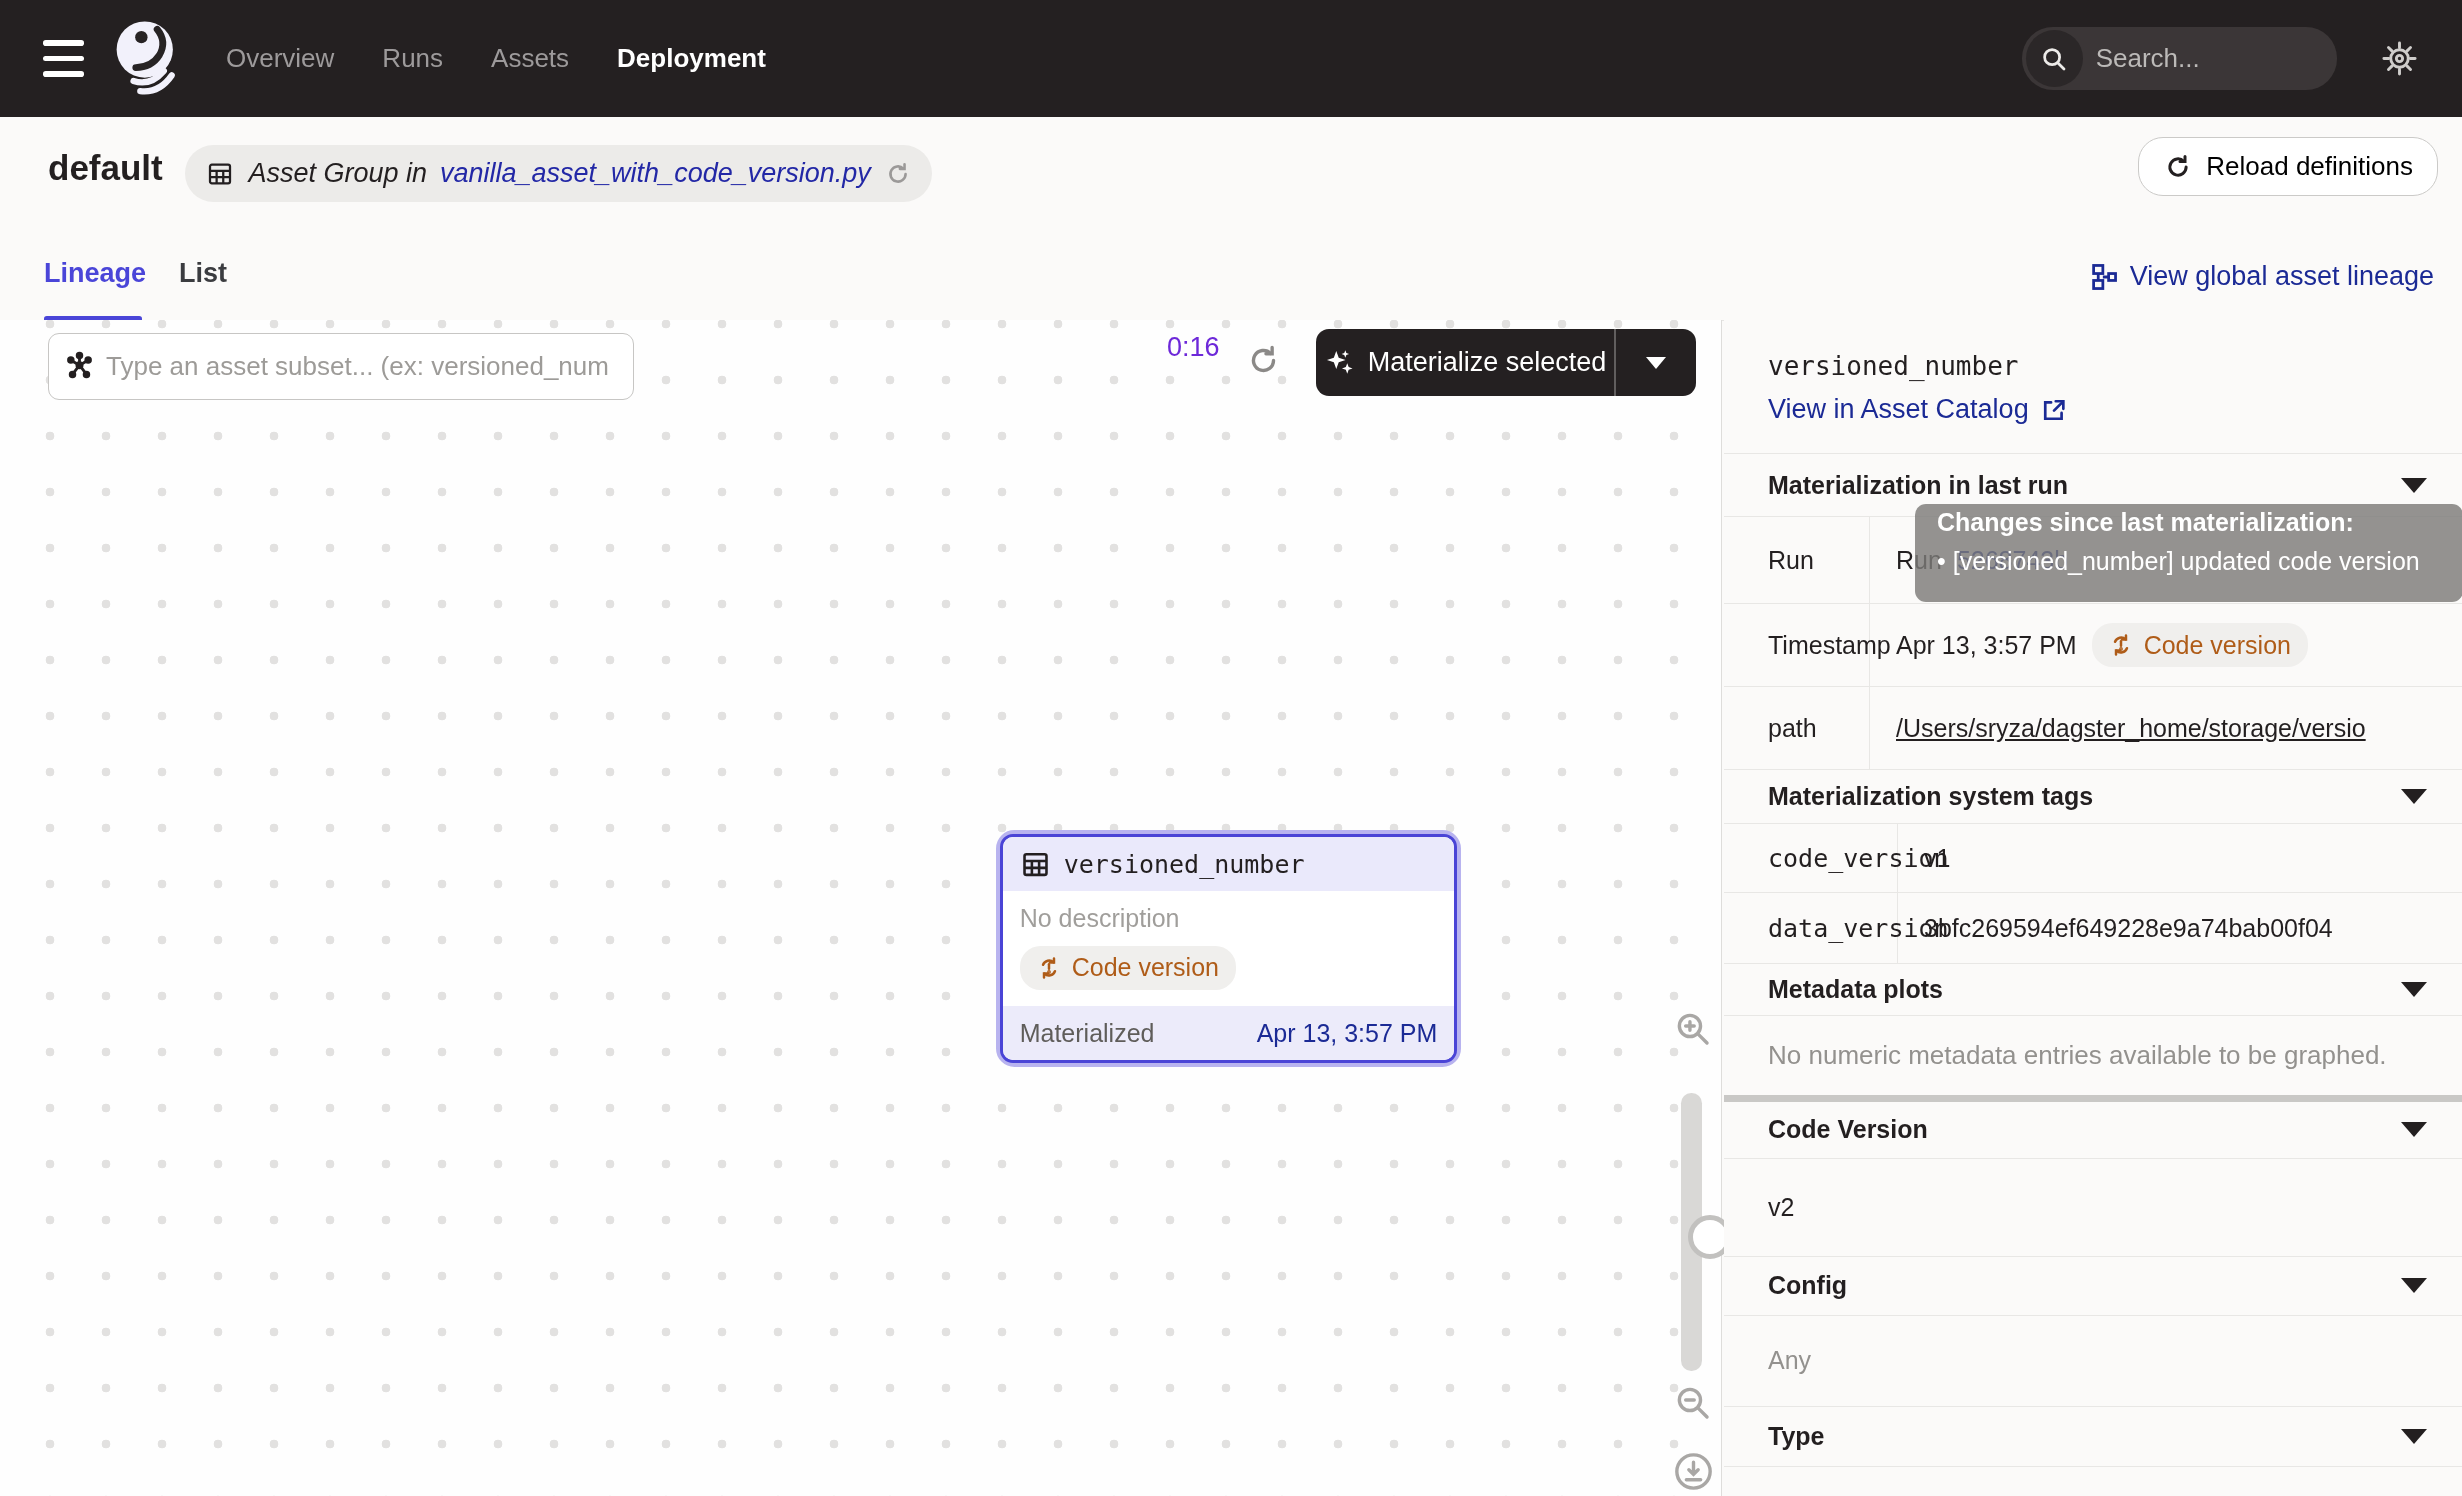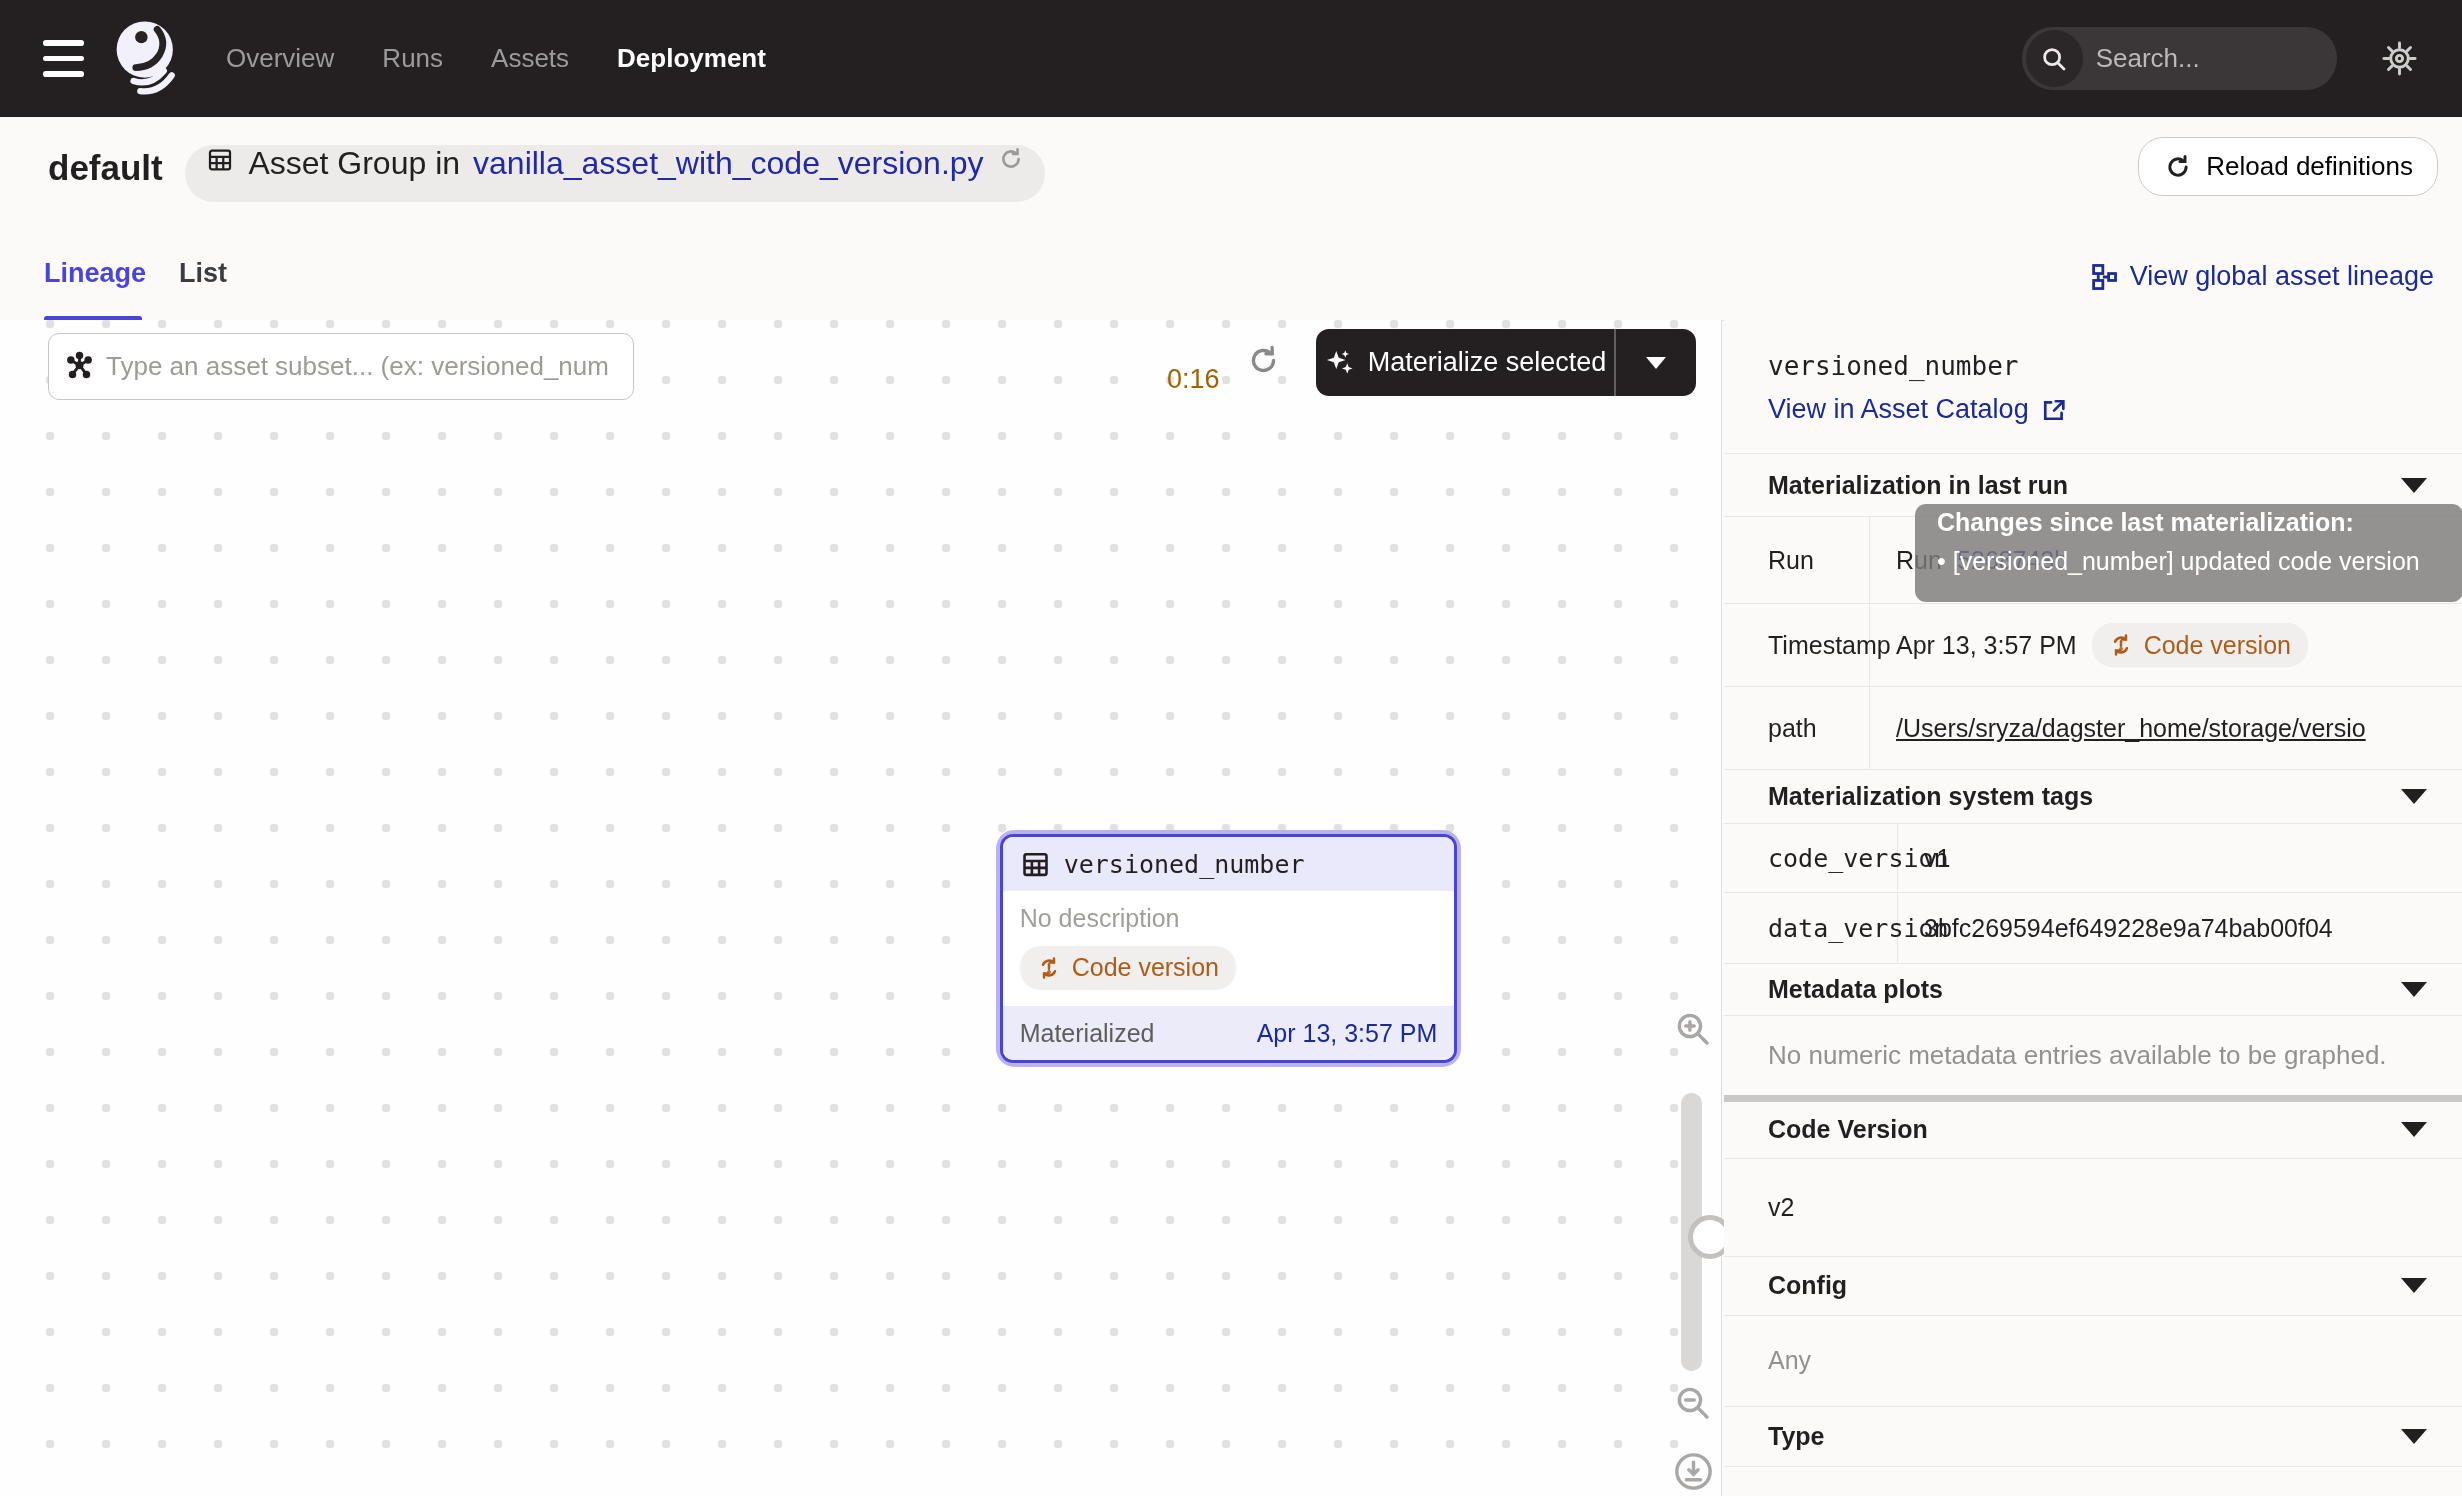--- a/index.html
+++ b/index.html
@@ -17,41 +17,41 @@
   .nav-link.active { color:#FFFFFF; font-weight:700; }
   .nav-right { position:absolute; right:43px; top:0; height:117px; display:flex; align-items:center; gap:43px; }
   .search-pill { width:315px; height:63px; background:#3B3637; border-radius:31px; display:flex; align-items:center; overflow:hidden; }
   .search-circle { width:57px; height:57px; margin-left:3.7px; border-radius:50%; background:#2B2728; display:flex; align-items:center; justify-content:center; flex:0 0 auto; }
   .search-ph { flex:1; margin-left:13px; font-size:26px; color:#BCBAB8; background:transparent; border:none; outline:none; font-family:"Liberation Sans",sans-serif; }
   .search-ph::placeholder { color:#BCBAB8; }
 
   
   .page-header { position:absolute; left:0; top:117px; width:2462px; height:123px; background:#FBFAF9; }
   .page-title { position:absolute; left:48px; top:31px; font-size:35px; font-weight:700; }
-  .group-chip { position:absolute; left:185px; top:28px; height:57px; background:#ECEBE9; border-radius:29px; display:flex; align-items:flex-start; padding:0 20.4px; gap:13px; font-size:32px; }
+  .group-chip { position:absolute; left:185px; top:28px; height:57px; background:#ECEBE9; border-radius:29px; display:flex; align-items:center; padding:0 20.4px; gap:13px; font-size:27px;font-style:italic; }
   .group-link { color:#2328A6; cursor:pointer; }
   .reload-btn { position:absolute; right:24px; top:20.4px; height:59px; background:#FFFFFF; border:1.9px solid #CBCAC8; border-radius:25px; display:flex; align-items:center; gap:13px; padding:0 24px; font-size:26px; cursor:pointer; }
 
   
   .tabs-row { position:absolute; left:0; top:241px; width:2462px; height:80px; border-bottom:1.9px solid #E6E5E3; background:#FBFAF9; }
   .tab { position:absolute; top:16.7px; font-size:27px; font-weight:700; cursor:pointer; }
   .tab-lineage { left:44px; color:#4A45D8; }
   .tab-list { left:179px; color:#3B3C40; }
   .tab-underline { position:absolute; left:44px; bottom:-1.9px; width:98px; height:5.6px; background:#4A45D8; border-radius:2.8px; }
   .global-lineage { position:absolute; right:28px; top:20.4px; display:flex; align-items:center; gap:11px; font-size:27px; color:#1B2A95; cursor:pointer; }
 
   
   .graph { position:absolute; left:0; top:320px; width:1722px; height:1177px; background:#FEFEFE; border-right:1.9px solid #DEDDDB; }
   .dots { position:absolute; inset:0;
     background-image:radial-gradient(circle, #E2E1E0 4.2px, transparent 4.6px);
     background-size:56px 56px; background-position:22px 32px; }
   .asset-filter { position:absolute; left:48px; top:13px; width:586px; height:67px; background:#FFFFFF; border:1.9px solid #C7C6C4; border-radius:11px; display:flex; align-items:center; padding:0 15px; gap:11px; }
   .asset-filter input { flex:1; border:none; outline:none; font-size:26px; color:#231F20; background:transparent; white-space:nowrap; overflow:hidden; font-family:"Liberation Sans",sans-serif; }
   .asset-filter input::placeholder { color:#9D9B98; }
-  .timer { position:absolute; left:1167px; top:44px; font-size:27px; color:#a16207; }
+  .timer { position:absolute; left:1167px; top:12px; font-size:27px; color:#6d28d9; }
   .timer-refresh { position:absolute; left:1245px; top:22px; }
   .mat-btn { position:absolute; left:1316px; top:9.3px; width:380px; height:67px; background:#242021; border-radius:13px; display:flex; align-items:stretch; color:#FFFFFF; cursor:pointer; overflow:hidden; }
   .mat-main { flex:1; display:flex; align-items:center; justify-content:center; gap:13px; font-size:27px; font-weight:500; }
   .mat-sep { width:1.9px; background:rgba(255,255,255,0.28); }
   .mat-caret { width:80px; display:flex; align-items:center; justify-content:center; }
   .caret-down { width:0; height:0; border-left:12px solid transparent; border-right:12px solid transparent; border-top:14px solid #FFFFFF; }
   .caret-down.dark { border-top-color:#231F20; }
 
   
   .node-outer { position:absolute; left:996px; top:510px; width:465px; border:4.6px solid #B8B3EF; border-radius:18.5px; background:#B8B3EF; }

